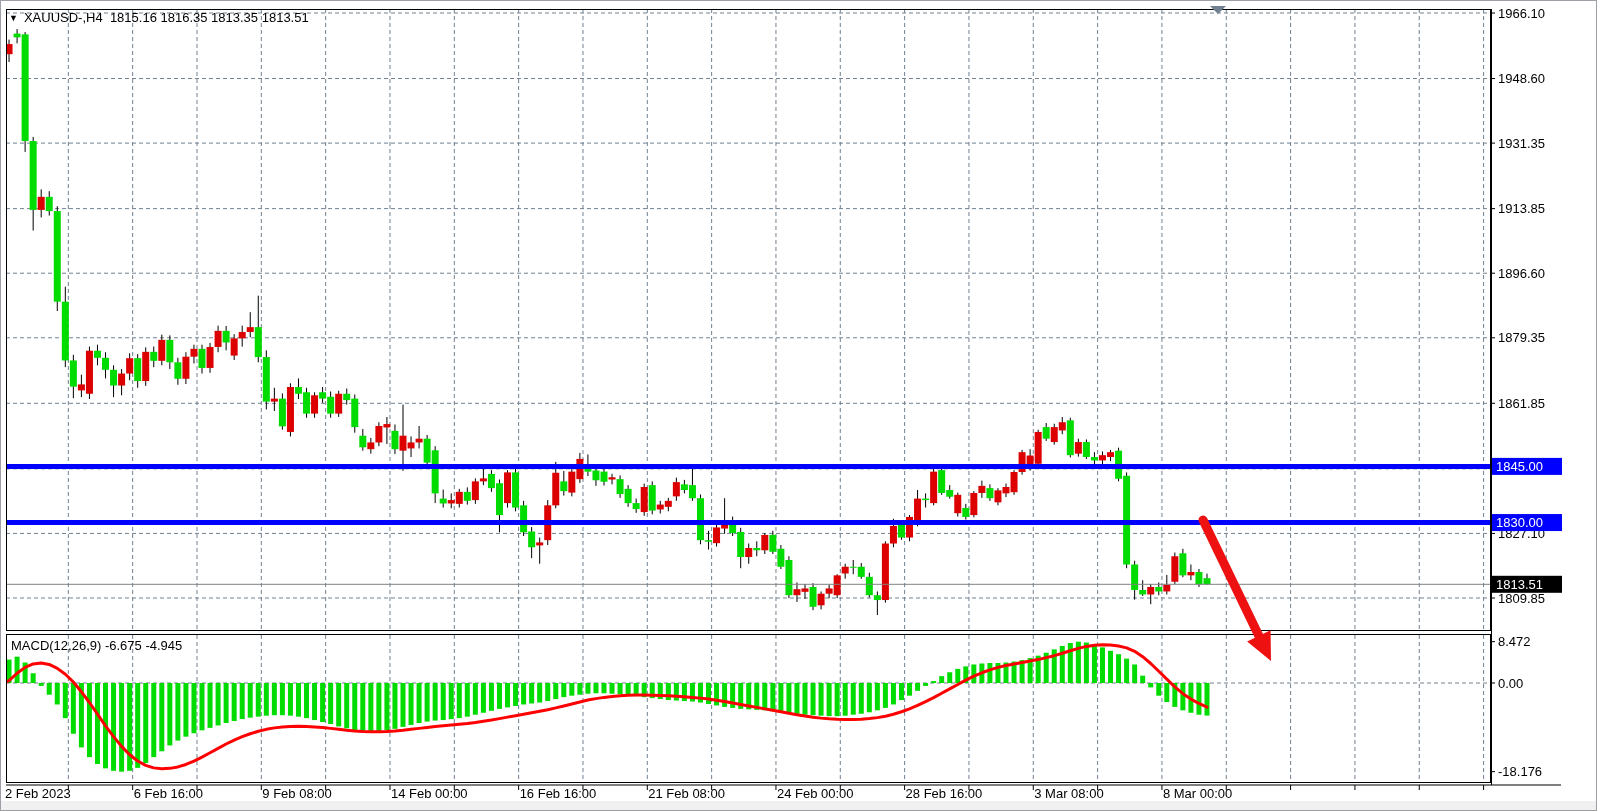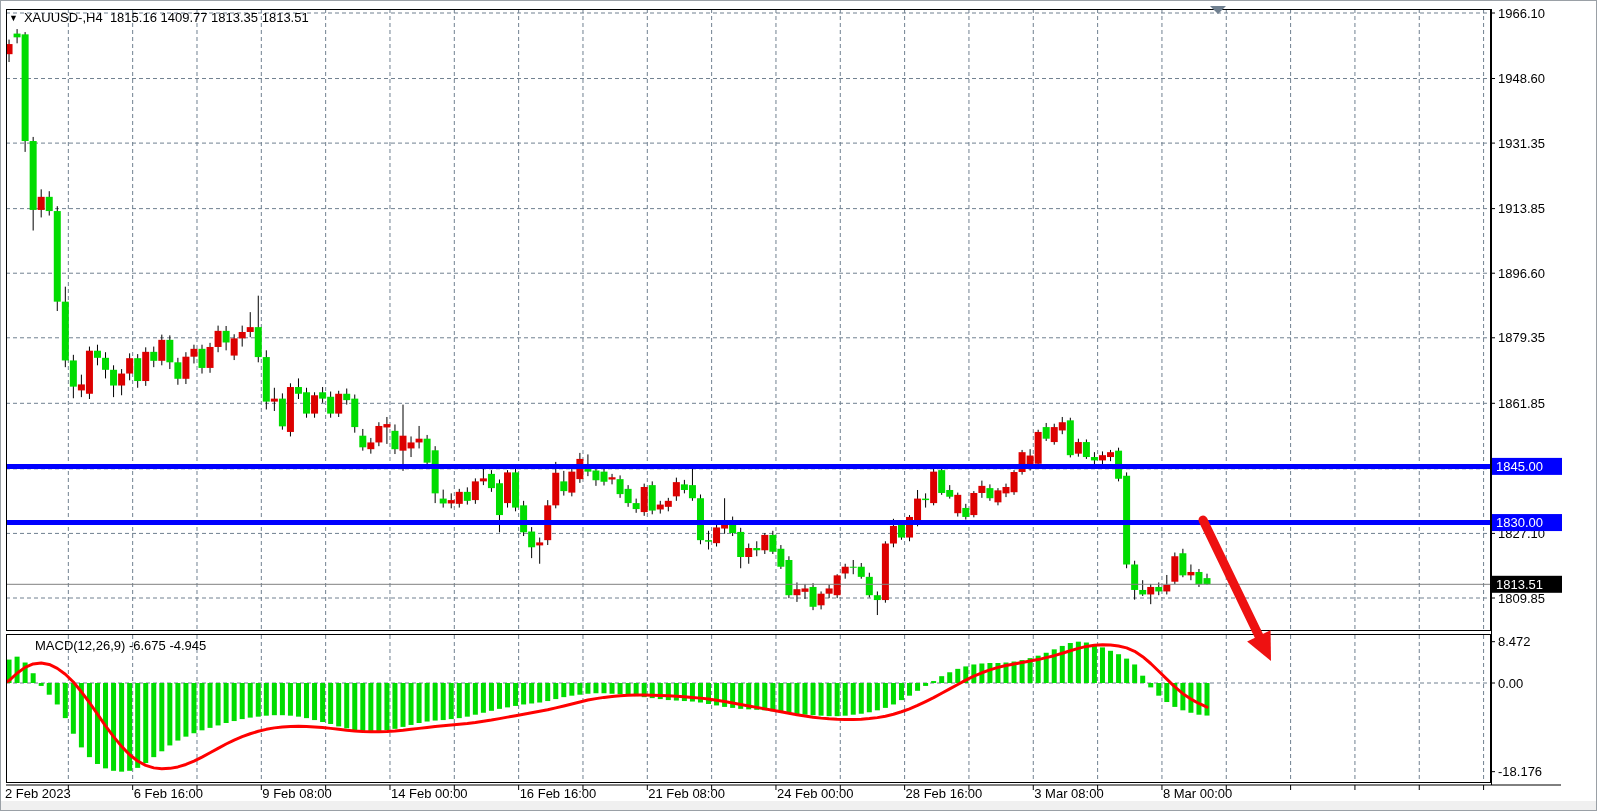--- a/index.html
+++ b/index.html
@@ -1,31 +1,31 @@
 <!DOCTYPE html>
 <html><head>
 <meta charset="utf-8">
 <style>
   html,body{margin:0;padding:0;background:#ffffff;}
   body{width:1597px;height:811px;overflow:hidden;font-family:"Liberation Sans",sans-serif;}
   .window{position:relative;width:1597px;height:811px;background:#ffffff;border:1px solid #9aa0a6;box-sizing:border-box;}
   .canvas{position:absolute;left:0;top:0;}
   .title-bar{position:absolute;left:8px;top:9px;font-size:13px;color:#000;white-space:pre;z-index:5;display:flex;align-items:center;}
   .title-bar .dd{font-size:9px;margin-right:6px;position:relative;top:0px;cursor:pointer;}
-  .macd-label{position:absolute;left:10px;top:637px;font-size:13px;color:#000;white-space:pre;z-index:5;margin-left:24px;}
+  .macd-label{position:absolute;left:10px;top:637px;font-size:13px;color:#000;white-space:pre;z-index:5;}
   .bottom-strip{position:absolute;left:0;bottom:0;width:100%;height:9px;background:#f0f0f0;z-index:1;}
   svg text{font-family:"Liberation Sans",sans-serif;}
 </style>
 </head>
 <body>
 
 <div class="window">
   <div class="title-bar">
     <span class="dd">▼</span>
-    <span>XAUUSD-,H4  1815.16 1409.77 1813.35 1813.51</span>
+    <span>XAUUSD-,H4  1815.16 1816.35 1813.35 1813.51</span>
   </div>
   <div class="macd-label">MACD(12,26,9) -6.675 -4.945</div>
 
   <svg id="cv" class="canvas" width="1597" height="811" xmlns="http://www.w3.org/2000/svg">
     <defs>
       <clipPath id="clip-main">
           <rect x="5" y="9" width="1484" height="620"></rect>
         </clipPath>
       <clipPath id="clip-macd">
           <rect x="5" y="634" width="1484" height="147"></rect>

